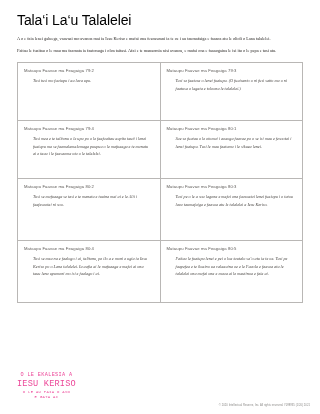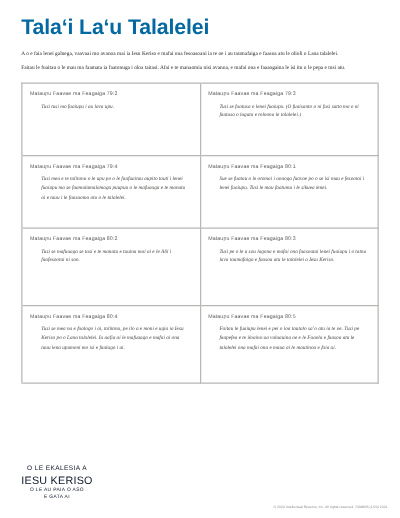--- a/index.html
+++ b/index.html
@@ -20,24 +20,24 @@
     width: 320px;
     height: 414px;
     box-sizing: border-box;
     padding: 12px 17px 0 17px;
     position: relative;
   }
 
   
   .page-title {
     font-family: "Liberation Sans", sans-serif;
-    font-weight: bold;
-    font-size: 17px;
+    font-weight: normal;
+    font-size: 14px;
     letter-spacing: -0.1px;
-    color: #0369a1;
+    color: #000000;
     margin: 0 0 7px 0;
     line-height: 1.15;
   }
 
   
   .intro {
     font-family: "Liberation Serif", serif;
     font-size: 4.3px;
     line-height: 1.72;
     color: #2a2724;
@@ -90,22 +90,22 @@
     left: 0;
     right: 0;
     bottom: 0;
     height: 62px;
   }
   .logo {
     position: absolute;
     left: 17px;
     bottom: 14px;
     text-align: center;
-    font-family: Liberation Sans, sans-serif;
-    color: #0f172a;
+    font-family: Liberation Mono, monospace;
+    color: #ec4899;
     line-height: 1.25;
   }
   .logo-l1 {
     font-size: 5.2px;
     letter-spacing: 0.35px;
   }
   .logo-l2 {
     font-size: 8.6px;
     letter-spacing: 0.2px;
     margin-top: 0.5px;

